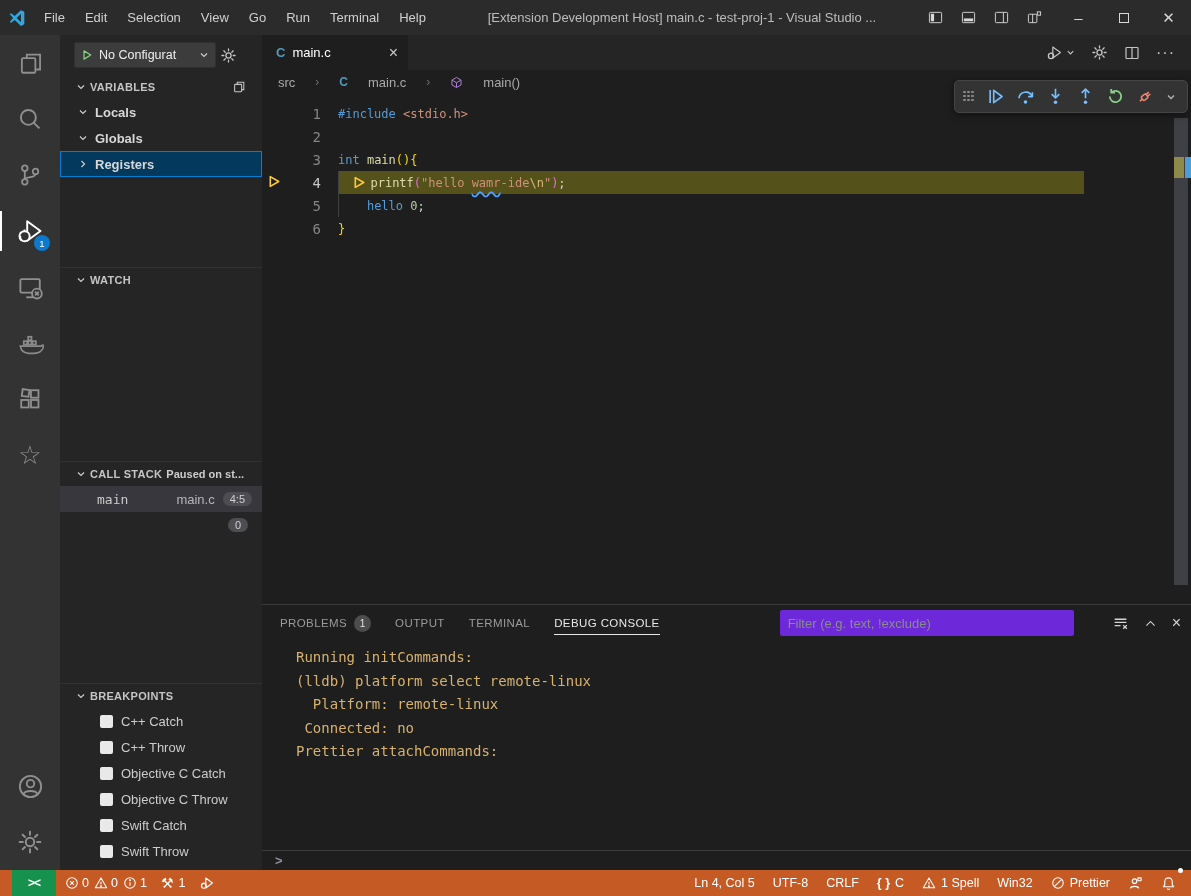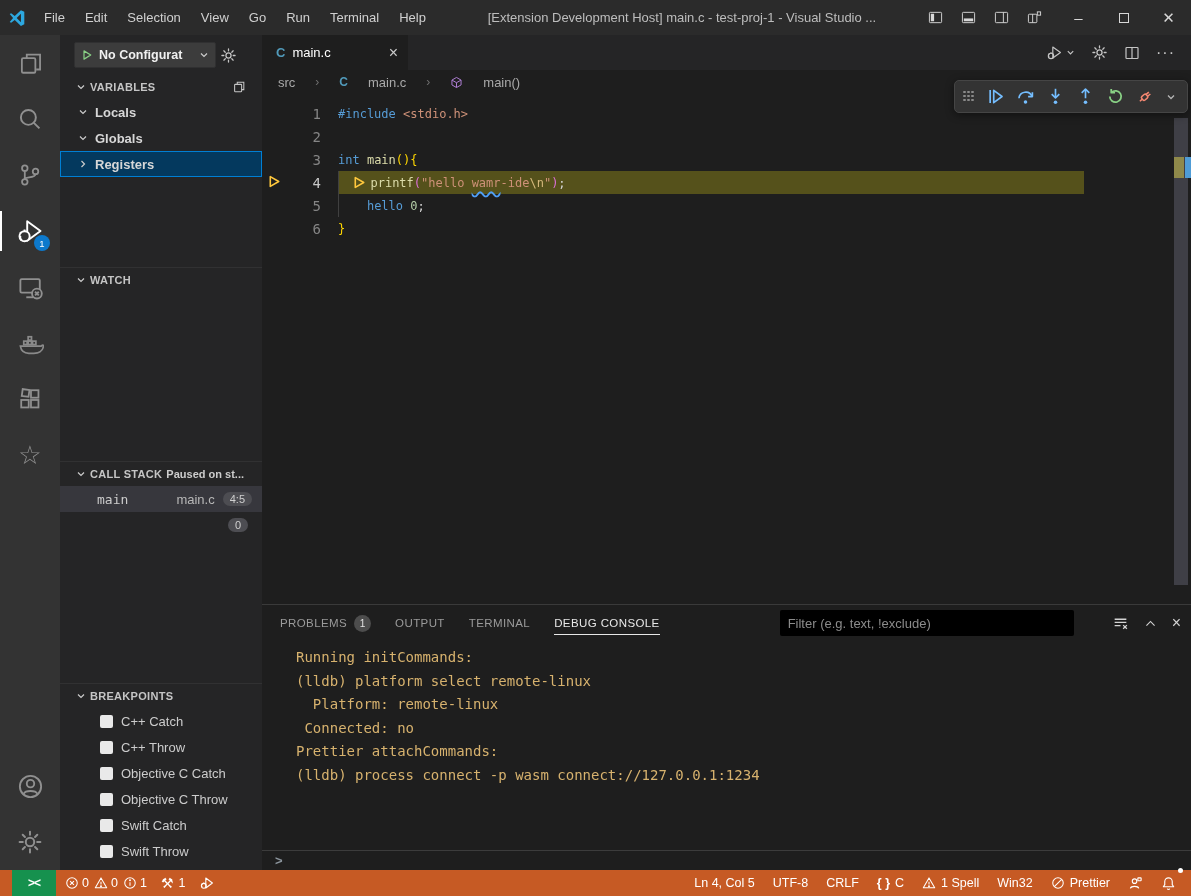--- a/index.html
+++ b/index.html
@@ -26,21 +26,21 @@
   .activitybar { width:60px; background:#333333; display:flex; flex-direction:column; align-items:stretch; flex:none; position:relative; }
   .act-item { height:56px; display:flex; align-items:center; justify-content:center; position:relative; color:#909090; }
   .act-item.active { color:#ffffff; }
   .act-item.active::before { content:""; position:absolute; left:0; top:8px; bottom:8px; width:2px; background:#ffffff; }
   .act-badge { position:absolute; right:10px; bottom:8px; width:16px; height:16px; border-radius:50%; background:#0d79cc; color:#fff; font-size:9.5px; display:flex; align-items:center; justify-content:center; }
   .act-spacer { flex:1; }
   .star-glyph { font-size:26px; line-height:1; }
 
   
   .sidebar { width:202px; background:#252526; color:#cccccc; display:flex; flex-direction:column; flex:none; font-size:13px; }
-  .debug-toolbar { height:40px; display:flex; align-items:center; padding:0 10px 0 14px; gap:4px; flex:none;font-weight:bold; }
+  .debug-toolbar { height:40px; display:flex; align-items:center; padding:0 10px 0 14px; gap:4px; flex:none; }
   .launch-select { width:142px; height:26px; background:#3c3c3c; border:1px solid #303031; border-radius:2px; display:flex; align-items:center; padding:0 6px; gap:6px; }
   .launch-select .lbl { flex:1; color:#f0f0f0; font-size:12.5px; white-space:nowrap; overflow:hidden; }
   .section { border-top:1px solid #313132; display:flex; flex-direction:column; overflow:hidden; }
   .section.no-border { border-top:none; }
   .sec-header { height:24px; display:flex; align-items:center; padding:0 16px; gap:4px; flex:none; }
   .sec-title { font-weight:bold; font-size:11px; letter-spacing:.3px; color:#c5c5c5; }
   .sec-state { margin-left:auto; font-weight:bold; font-size:11px; color:#cccccc; padding-right:2px; }
   .sec-action { margin-left:auto; color:#c5c5c5; }
   .side-row { height:26px; display:flex; align-items:center; padding-left:18px; gap:7px; }
   .side-row .row-label { font-weight:bold; color:#d7d7d7; }
@@ -92,21 +92,21 @@
   .ov-olive { position:absolute; right:7px; top:122px; width:10px; height:21px; background:#8f894a; z-index:5; }
   .ov-blue { position:absolute; right:0px; top:122px; width:6px; height:21px; background:#4f9cd6; z-index:5; }
 
   
   .panel { height:266px; border-top:1px solid #3a3a3a; display:flex; flex-direction:column; flex:none; background:#1e1e1e; }
   .panel-tabs { height:36px; display:flex; align-items:center; padding:0 10px 0 18px; gap:24px; flex:none; }
   .panel-tab { display:flex; align-items:center; gap:7px; color:#9a9a9a; font-size:11.5px; letter-spacing:.4px; height:100%; position:relative; }
   .panel-tab.active { color:#e7e7e7; }
   .panel-tab.active::after { content:""; position:absolute; left:0; right:0; bottom:6px; height:1px; background:#e7e7e7; }
   .ptab-badge { width:17px; height:17px; border-radius:50%; background:#4d4d4d; color:#e4e4e4; font-size:10px; display:flex; align-items:center; justify-content:center; letter-spacing:0; }
-  .filter-input { margin-left:auto; width:294px; height:26px; background:#000000; border:none; border-radius:2px; color:#cccccc; font-size:13px; padding:0 8px; outline:none; font-family:"Liberation Sans", sans-serif; }
+  .filter-input { margin-left:auto; width:294px; height:26px; background:#6d28d9; border:none; border-radius:2px; color:#cccccc; font-size:13px; padding:0 8px; outline:none; font-family:"Liberation Sans", sans-serif; }
   .filter-input::placeholder { color:#8b8b8b; }
   .panel-icons { display:flex; align-items:center; gap:15px; margin-left:14px; color:#d4d4d4; }
   .console-body { flex:1; padding:5px 0 0 34px; overflow:hidden; }
   .console-line { font-family:"DejaVu Sans Mono", monospace; font-size:14px; line-height:23.5px; color:#d7b26e; white-space:pre; }
   .console-prompt { height:20px; border-top:1px solid #3c3c3c; display:flex; align-items:center; padding-left:13px; color:#8b949c; font-weight:bold; font-size:13px; flex:none; }
 
   
   .statusbar { height:26px; display:flex; align-items:center; color:#ffffff; font-size:12.5px; flex:none; }
   .sb-item { display:flex; align-items:center; gap:5px; padding:0 5px; height:100%; }
   .sb-left { display:flex; align-items:center; height:100%; gap:4px; }
@@ -518,21 +518,20 @@
               </svg>
             <span style="font-size:16px;">×</span>
           </div>
         </div>
         <div class="console-body" id="console-body">
             <div class="console-line">Running initCommands:</div>
             <div class="console-line">(lldb) platform select remote-linux</div>
             <div class="console-line">  Platform: remote-linux</div>
             <div class="console-line"> Connected: no</div>
             <div class="console-line">Prettier attachCommands:</div>
-            <div class="console-line">(lldb) process connect -p wasm connect://127.0.0.1:1234</div>
           </div>
         <div class="console-prompt">
           <span>&gt;</span>
         </div>
       </div>
     </div>
   </div>
 
   <div class="statusbar" style="background:#c65a24;">
     <div class="sb-left">

